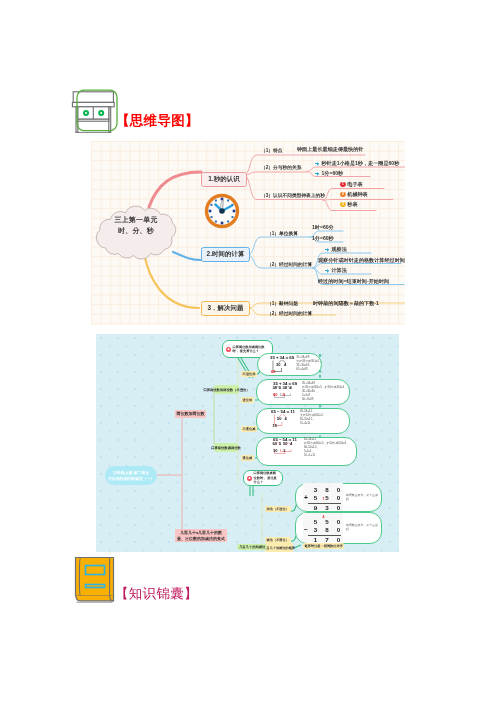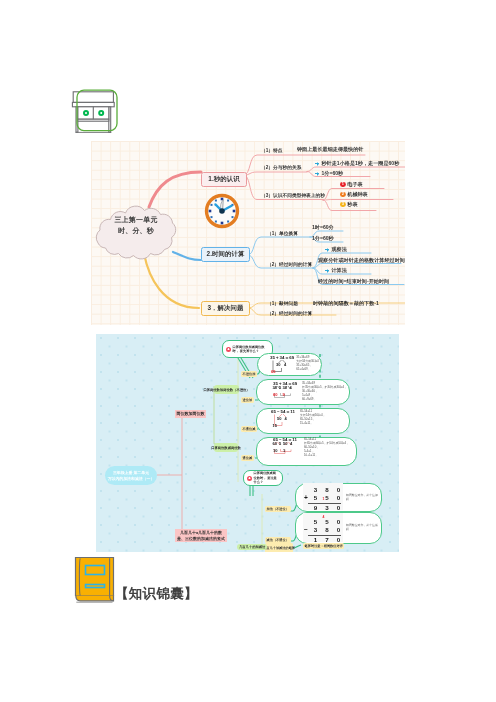--- a/index.html
+++ b/index.html
@@ -1,20 +1,20 @@
 <!DOCTYPE html>
 <html><head>
 <meta charset="utf-8">
 <style>
   html,body{margin:0;padding:0;}
   body{width:496px;height:702px;background:#ffffff;font-family:"Liberation Sans",sans-serif;overflow:hidden;position:relative;}
   .page{position:absolute;left:0;top:0;width:496px;height:702px;}
   #doc-title{position:absolute;left:0;top:57px;width:496px;text-align:center;color:#ff0000;font-weight:bold;font-size:13px;letter-spacing:-0.1px;}
   #sec1-head{position:absolute;left:116px;top:112px;color:#ff0000;font-weight:bold;font-size:13.5px;letter-spacing:0.3px;}
-  #sec2-head{position:absolute;left:115px;top:585px;color:#404040;font-weight:bold;font-size:13.5px;letter-spacing:0.3px;}
+  #sec2-head{position:absolute;left:115px;top:585px;color:#be185d;font-weight:normal;font-size:13.5px;letter-spacing:0.3px;}
   .icon-cabinet{position:absolute;left:69px;top:88px;width:46px;height:44px;}
   .icon-book{position:absolute;left:71px;top:552px;width:46px;height:54px;}
   .map1{position:absolute;left:91px;top:141px;width:314px;height:184px;background:#fdf9f4;}
   .m1-grid{position:absolute;inset:0;background-image:linear-gradient(to right,#f7e4cf 0.6px,transparent 0.6px),linear-gradient(to bottom,#f7e4cf 0.6px,transparent 0.6px);background-size:9.6px 9.6px;opacity:.55;}
   .m1-svg{position:absolute;left:0;top:0;}
   .m1-root-txt{position:absolute;left:4px;top:73px;width:82px;text-align:center;font-size:7px;line-height:11px;color:#3a3a3a;font-weight:bold;letter-spacing:.2px;}
   .nodebox{position:absolute;border-radius:2.5px;font-size:6.4px;font-weight:bold;color:#333;display:flex;align-items:center;justify-content:center;letter-spacing:.1px;white-space:nowrap;}
   .nb1{left:110px;top:31px;width:44px;height:13px;background:#fbeeef;border:1px solid #eb9a9e;}
   .nb2{left:110px;top:106px;width:47px;height:13px;background:#e9f2fa;border:1px solid #62b2e8;}
   .nb3{left:110px;top:160px;width:47px;height:13px;background:#fdf6e8;border:1px solid #f0b850;}
@@ -67,20 +67,21 @@
         <path d="M24.3 18.8 L24.3 31.2" stroke-width="1.1"></path>
         <path d="M6.6 44.4 L42.2 44.4" stroke-width="0.9" fill="none"></path>
       </g>
       <g fill="none" stroke="#00b74f" stroke-width="2.0">
         <circle cx="17.0" cy="25.0" r="2.0"></circle>
         <circle cx="32.2" cy="25.0" r="2.0"></circle>
       </g>
       <rect x="8.0" y="2.2" width="40.0" height="40.4" rx="7.0" ry="7.0" fill="none" stroke="#5aad3b" stroke-width="1.3"></rect>
     </svg>
   </div>
+  <div id="sec1-head">【思维导图】</div>
   <div class="map1">
     <div class="m1-grid"></div>
     <svg class="m1-svg" width="314" height="184" viewBox="0 0 314 184" xmlns="http://www.w3.org/2000/svg">
 
       <path d="M58 66 C66 44 80 31 110 31" fill="none" stroke="#ef8a8e" stroke-width="3" stroke-linecap="round"></path>
       <path d="M82 111 C96 117 100 119 110 119" fill="none" stroke="#62b2e8" stroke-width="2.2" stroke-linecap="round"></path>
       <path d="M52 106 C56 136 72 167 108 167" fill="none" stroke="#f5c45a" stroke-width="2.2" stroke-linecap="round"></path>
 
       <g transform="translate(-1.5,16.5)">
         <path class="cloudpath" d="M8.5 85.5

